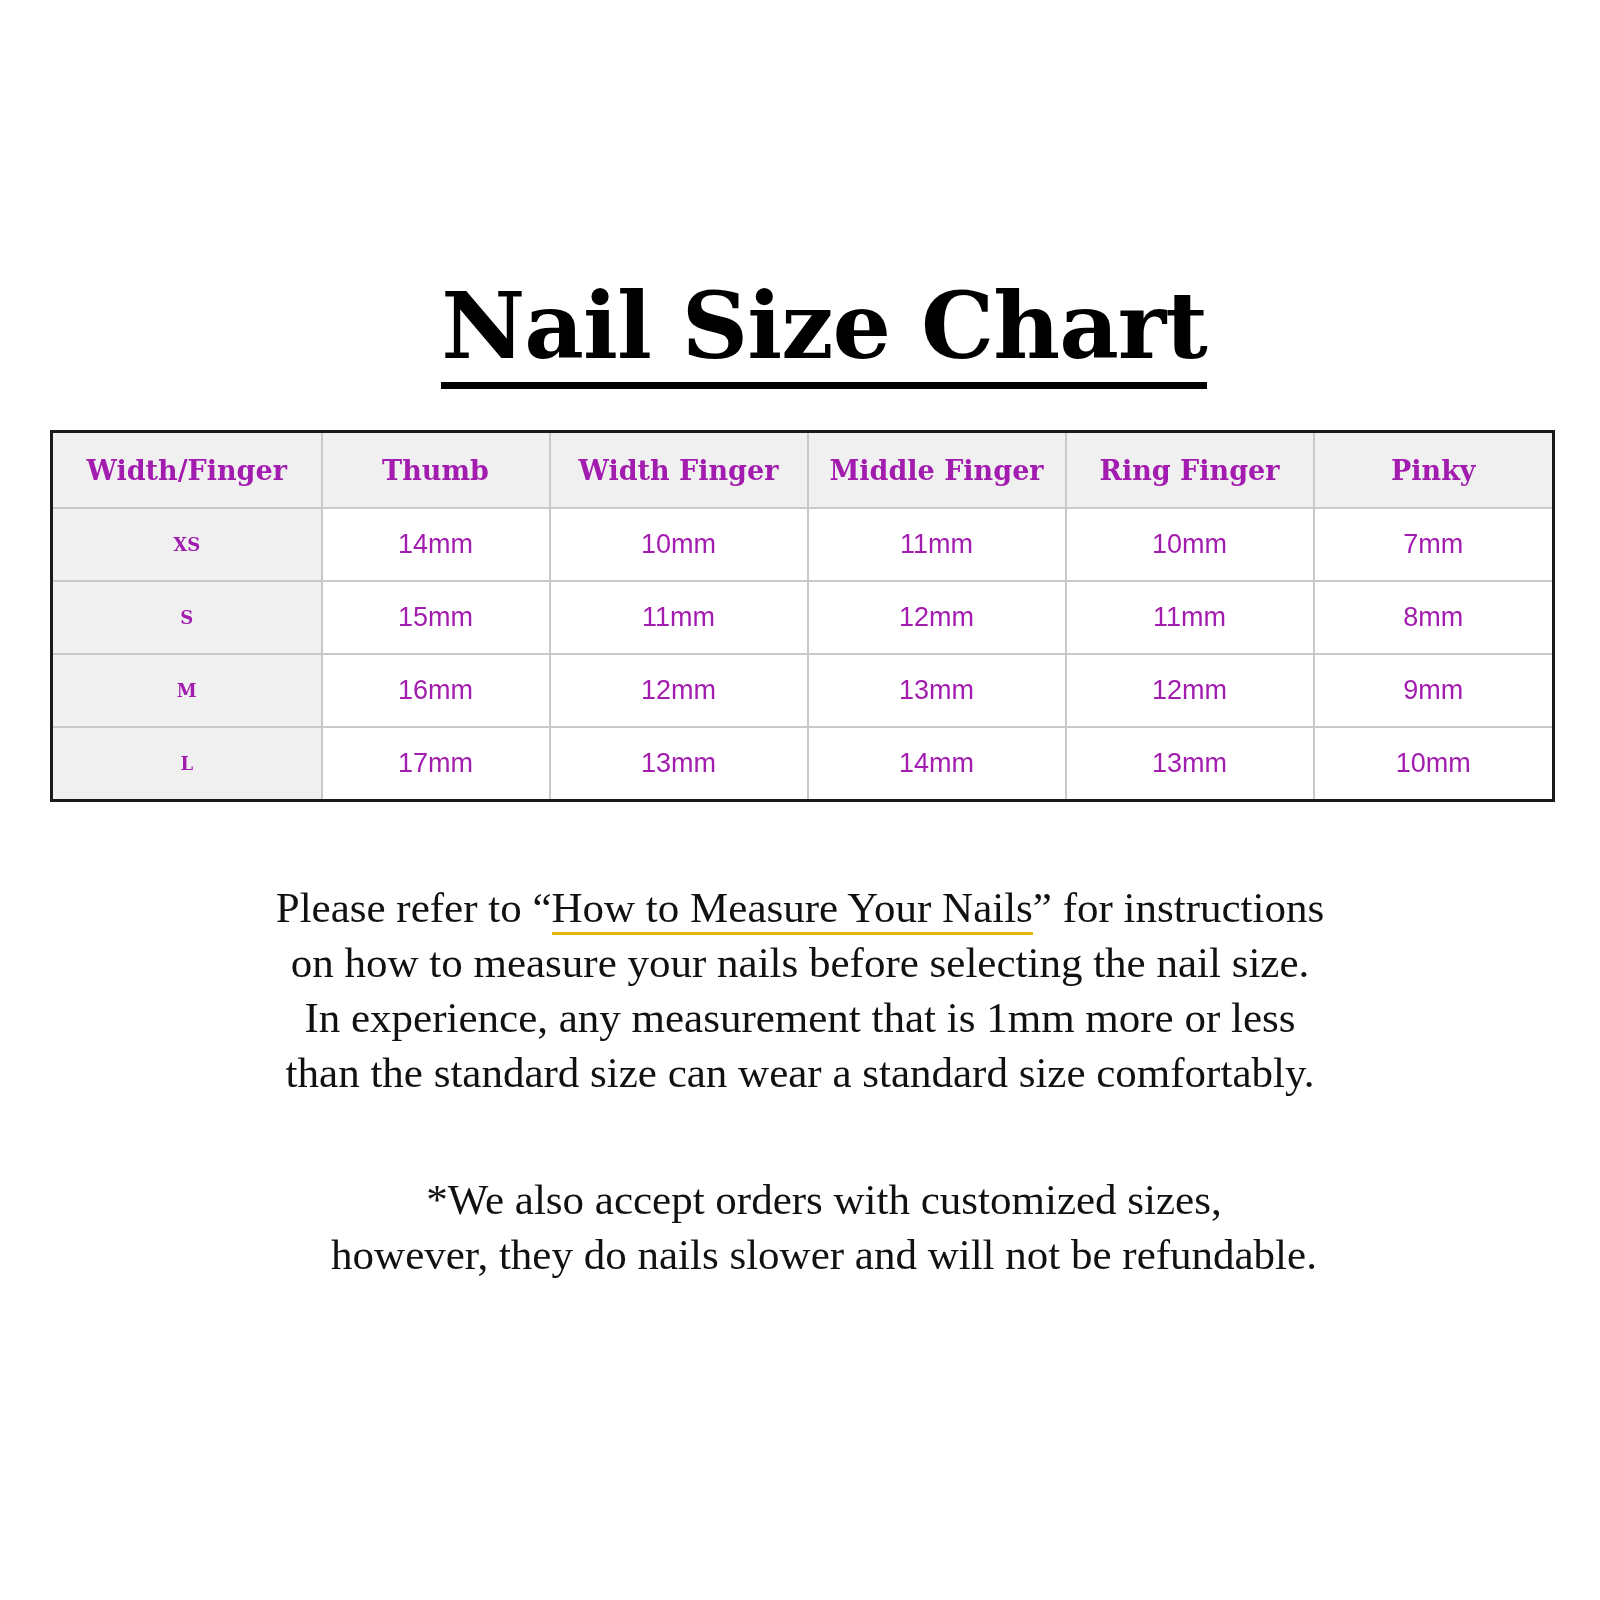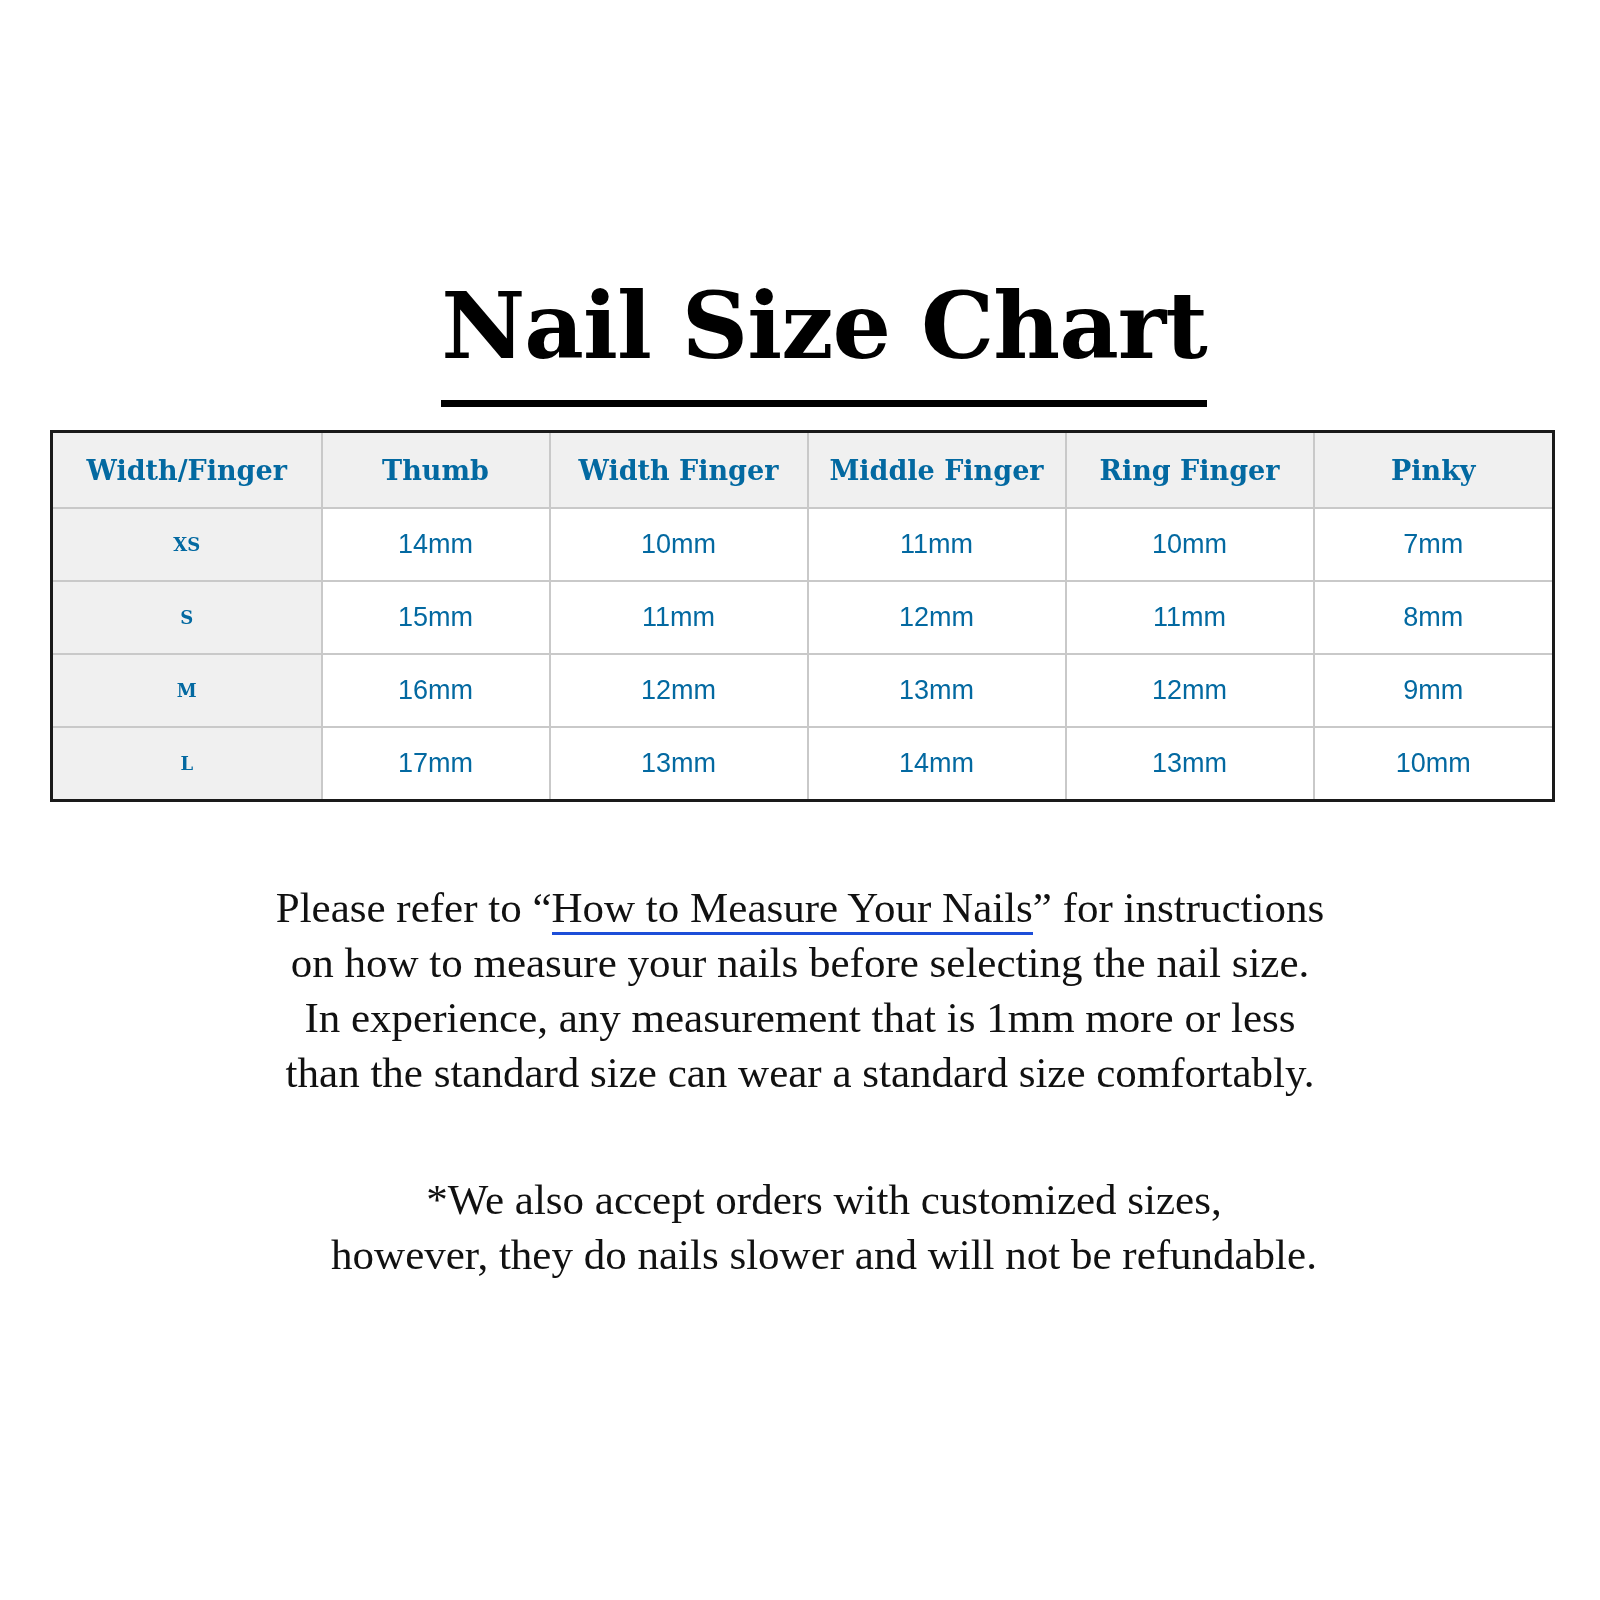--- a/index.html
+++ b/index.html
@@ -26,21 +26,21 @@
     padding-top: 218px;
   }
   .title {
     display: inline-block;
     font-family: "DejaVu Serif", serif;
     font-weight: 700;
     font-size: 92px;
     letter-spacing: -1px;
     color: #000000;
     line-height: 1.0;
-    padding-bottom: 28px;
+    padding-bottom: 10px;
     border-bottom: 7px solid #000000;
     margin-left: 48px;
   }
 
   
   .table-wrap {
     position: absolute;
     left: 50px;
     top: 430px;
     width: 1502px;
@@ -57,21 +57,21 @@
   table.size-chart col.c2 { width: 258px; }
   table.size-chart col.c3 { width: 258px; }
   table.size-chart col.c4 { width: 248px; }
   table.size-chart col.c5 { width: 240px; }
 
   table.size-chart th,
   table.size-chart td {
     border: 2px solid #c9c9c9;
     text-align: center;
     vertical-align: middle;
-    color: #0369a1;
+    color: #a21caf;
   }
   table.size-chart thead th {
     background: #f0f0f0;
     font-family: "DejaVu Serif", serif;
     font-weight: 700;
     font-size: 27px;
     height: 72px;
     letter-spacing: 0px;
   }
   table.size-chart tbody th.rowhead {
@@ -102,21 +102,21 @@
     font-family: "Liberation Serif", serif;
     font-size: 43px;
     line-height: 1.28;
     color: #111111;
   }
   .note-block .line {
     display: block;
     white-space: nowrap;
   }
   .underline-phrase {
-    border-bottom: 3px solid #1d4ed8;
+    border-bottom: 3px solid #eab308;
     padding-bottom: 1px;
   }
   .note-block.second {
     margin-top: 72px;
     padding-left: 48px;
   }
 </style>
 </head>
 <body>
 

